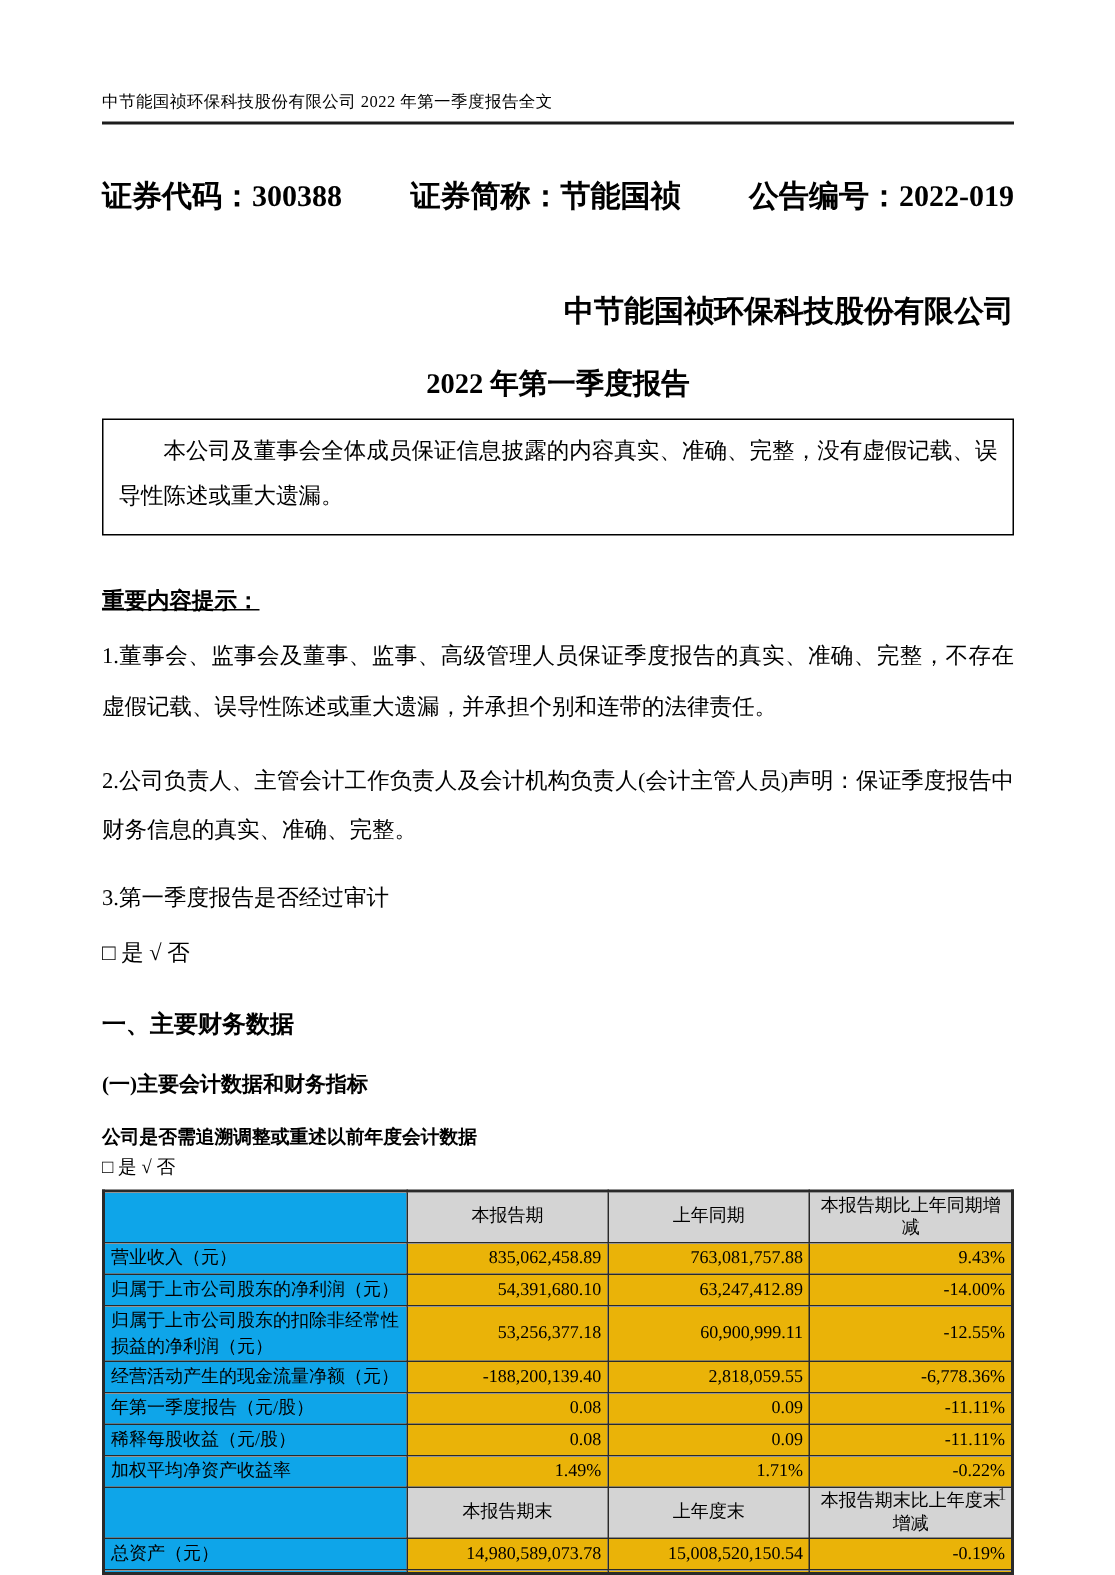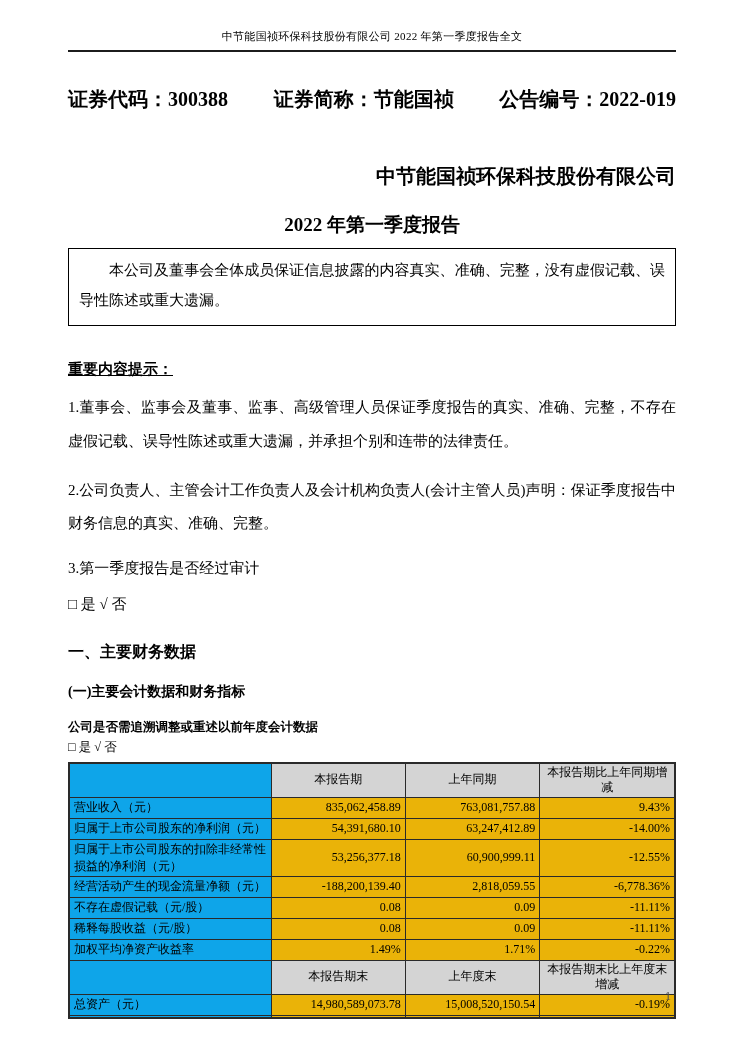--- a/index.html
+++ b/index.html
@@ -13,22 +13,22 @@
     overflow:hidden;
     box-sizing:border-box;
   }
   .content{
     position:absolute;
     left:68px;top:0;
     width:608px;
   }
   
   .running-header{
-    padding-top:29px;
-    text-align:center;
+    padding-top:60px;
+    text-align:left;
     font-size:11px;
     letter-spacing:0.3px;
     border-bottom:2px solid #1c1c1c;
     padding-bottom:6px;
   }
   
   .info-line{
     margin-top:34px;
     display:flex;
     justify-content:space-between;
@@ -210,21 +210,21 @@
           <td class="num">60,900,999.11</td>
           <td class="num">-12.55%</td>
         </tr>
         <tr>
           <td class="lbl">经营活动产生的现金流量净额（元）</td>
           <td class="num">-188,200,139.40</td>
           <td class="num">2,818,059.55</td>
           <td class="num">-6,778.36%</td>
         </tr>
         <tr>
-          <td class="lbl">不存在虚假记载（元/股）</td>
+          <td class="lbl">年第一季度报告（元/股）</td>
           <td class="num">0.08</td>
           <td class="num">0.09</td>
           <td class="num">-11.11%</td>
         </tr>
         <tr>
           <td class="lbl">稀释每股收益（元/股）</td>
           <td class="num">0.08</td>
           <td class="num">0.09</td>
           <td class="num">-11.11%</td>
         </tr>

